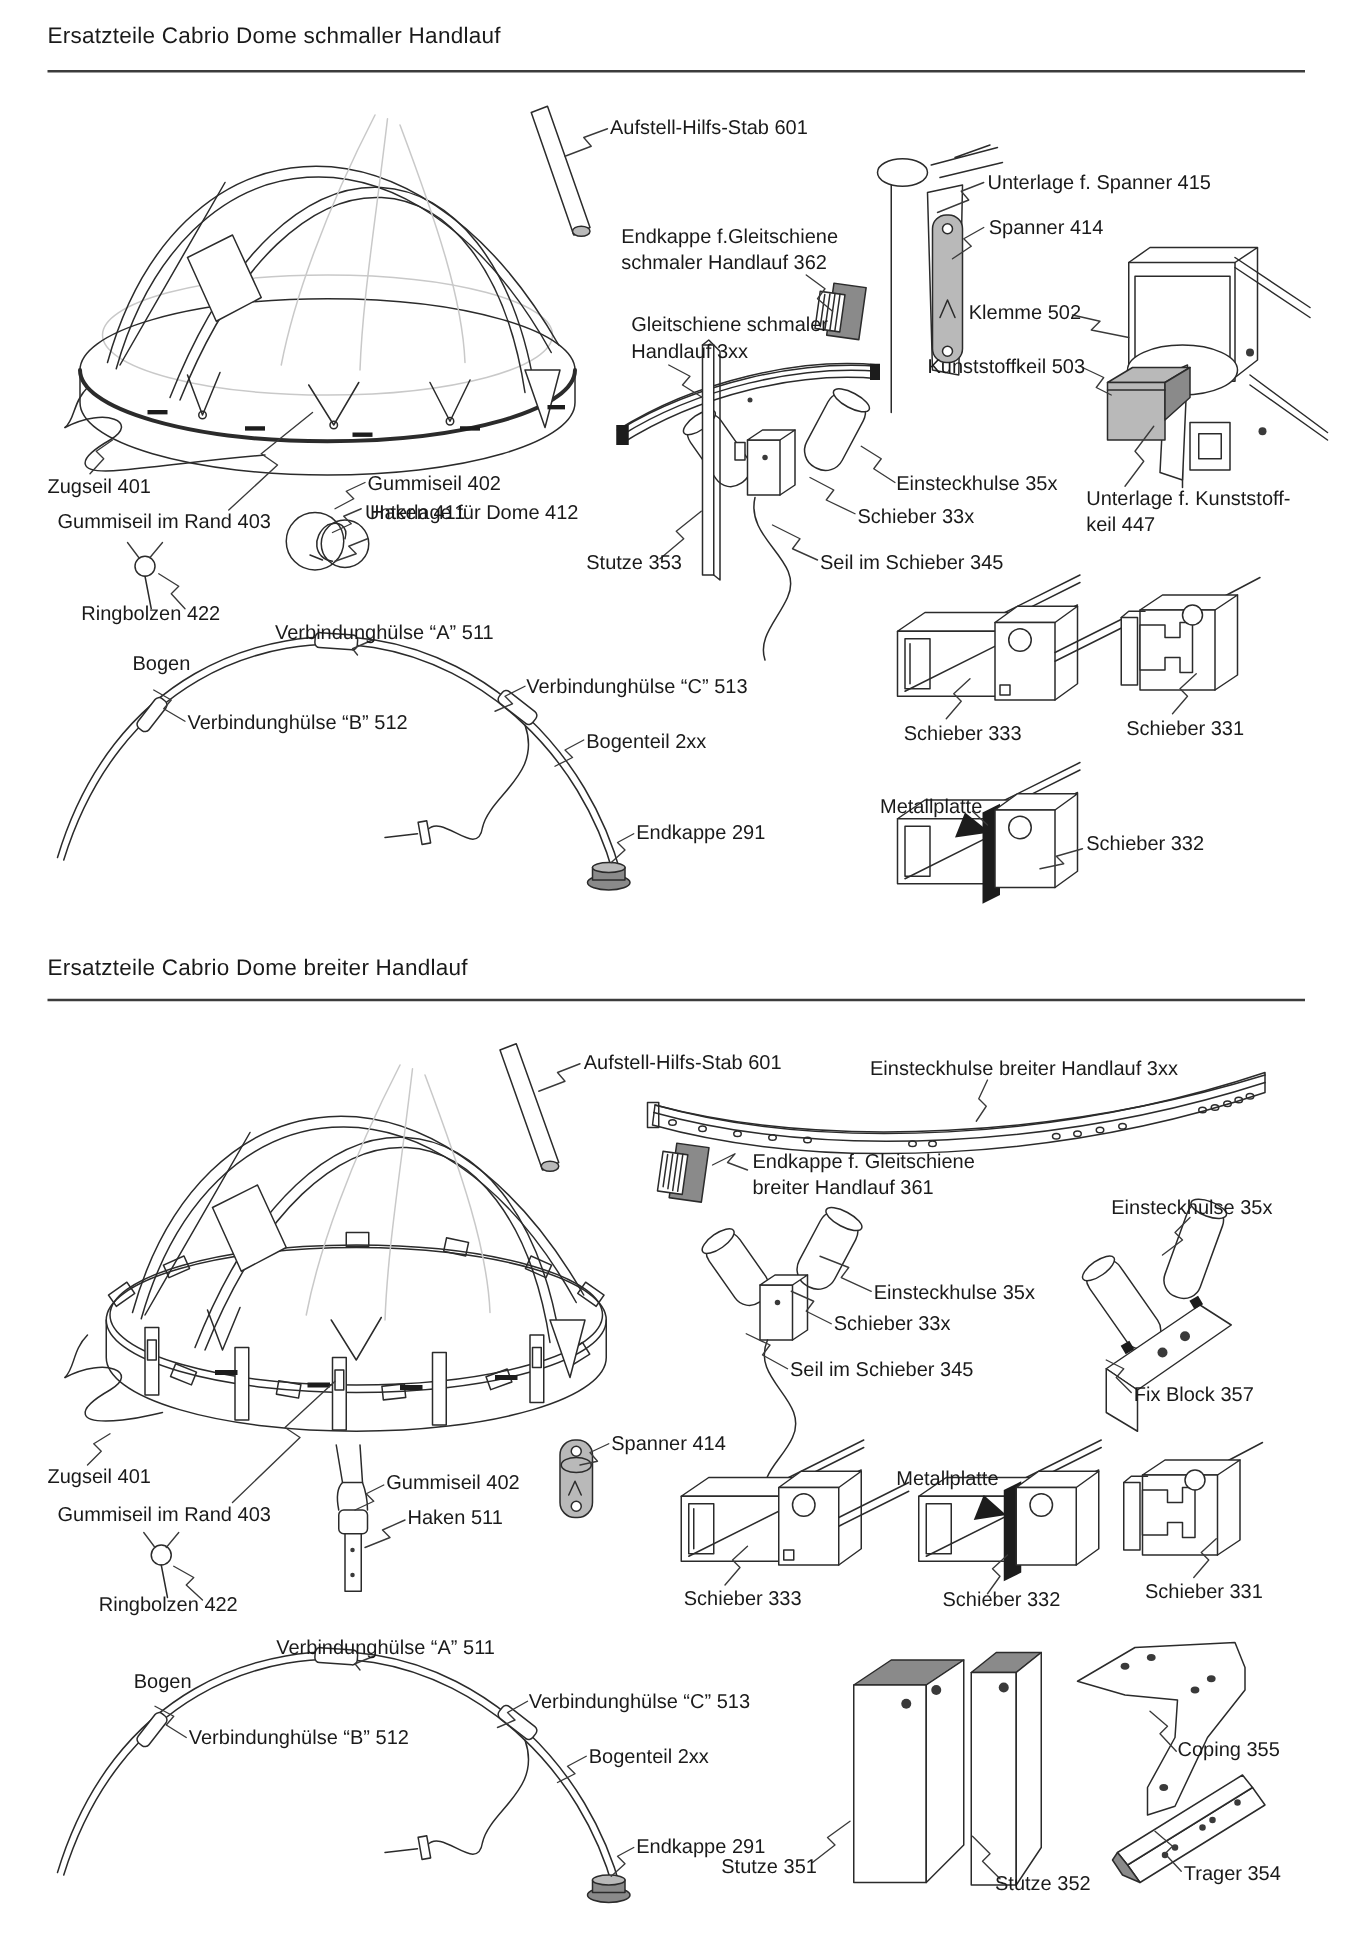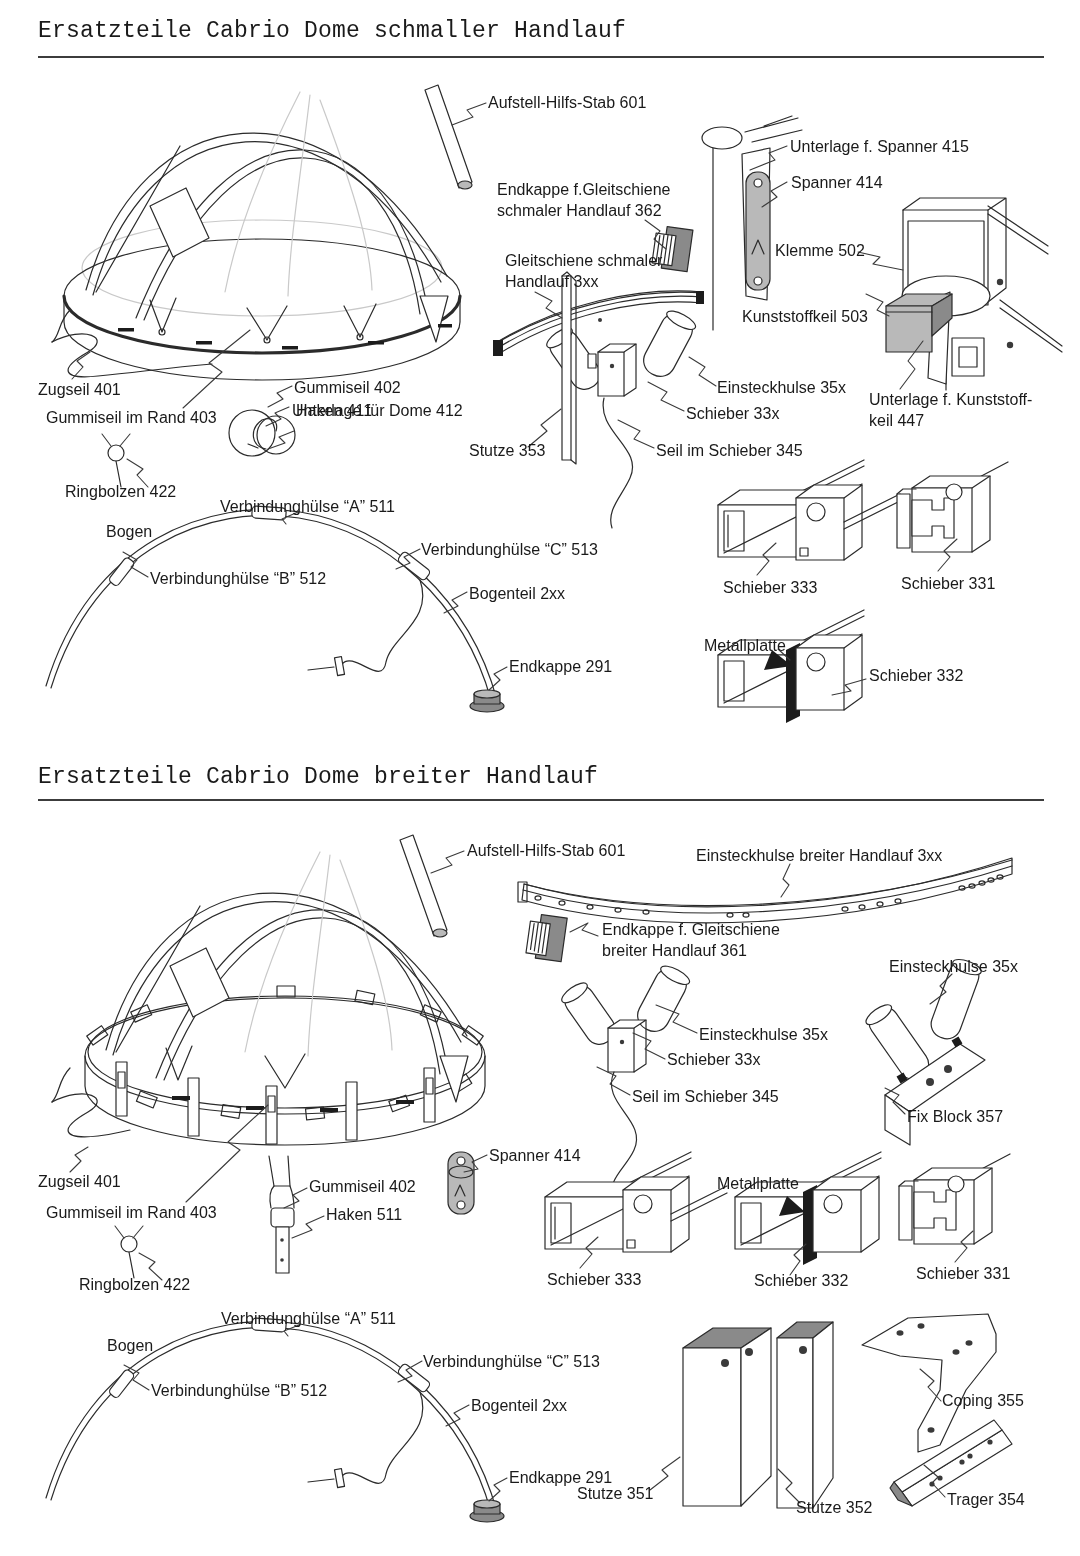--- a/index.html
+++ b/index.html
@@ -1,18 +1,18 @@
 <!DOCTYPE html>
 <html><head>
 <meta charset="utf-8">
 <style>
   html,body{margin:0;padding:0;}
   body{width:1080px;height:1556px;position:relative;background:#fff;overflow:hidden;
        font-family:"Liberation Sans","DejaVu Sans",sans-serif;color:#1a1a1a;}
-  .title{position:absolute;font-size:23px;letter-spacing:.2px;font-family:Liberation Mono, monospace;}
+  .title{position:absolute;font-size:18px;letter-spacing:.2px;}
   .rule{position:absolute;left:38px;width:1006px;border-top:2px solid #3c3c3c;}
   .label{position:absolute;font-size:16px;line-height:21px;white-space:pre-line;}
   .label .num{}
   .label.italic{}
   svg.art{position:absolute;left:0;top:0;}
   .art path,.art rect,.art ellipse,.art circle,.art polygon,.art line,.art polyline{
      stroke:#2b2b2b;stroke-width:1.2;fill:none;stroke-linejoin:round;stroke-linecap:round;}
   .art .ld{stroke:#3a3a3a;stroke-width:1.1;fill:none;}
   .art .lt{stroke:#c9c9c9;}
   .art .thick{stroke-width:3.2;}
@@ -521,21 +521,21 @@
 schmaler Handlauf </span><span class="num">362</span></div>
     <div class="label" style="left: 505px; top: 250px;"><span>Gleitschiene schmaler
 Handlauf </span><span class="num">3xx</span></div>
     <div class="label" style="left: 469px; top: 440px;"><span>Stutze </span><span class="num">353</span></div>
     <div class="label" style="left: 656px; top: 440px;"><span>Seil im Schieber </span><span class="num">345</span></div>
     <div class="label" style="left: 717px; top: 377px;"><span>Einsteckhulse </span><span class="num">35x</span></div>
     <div class="label" style="left: 686px; top: 403px;"><span>Schieber </span><span class="num">33x</span></div>
     <div class="label" style="left: 790px; top: 136px;"><span>Unterlage f. Spanner </span><span class="num">415</span></div>
     <div class="label" style="left: 791px; top: 172px;"><span>Spanner </span><span class="num">414</span></div>
     <div class="label" style="left: 775px; top: 240px;"><span>Klemme </span><span class="num">502</span></div>
-    <div class="label" style="left: 742px; top: 283px; margin-top: 23px;"><span>Kunststoffkeil </span><span class="num">503</span></div>
+    <div class="label" style="left: 742px; top: 283px;"><span>Kunststoffkeil </span><span class="num">503</span></div>
     <div class="label" style="left: 869px; top: 389px;"><span>Unterlage f. Kunststoff-
 keil </span><span class="num">447</span></div>
     <div class="label" style="left: 220px; top: 496px;"><span>Verbindunghülse “A” </span><span class="num">511</span></div>
     <div class="label italic" style="left: 106px; top: 521px;"><span>Bogen</span></div>
     <div class="label" style="left: 150px; top: 568px;"><span>Verbindunghülse “B” </span><span class="num">512</span></div>
     <div class="label" style="left: 421px; top: 539px;"><span>Verbindunghülse “C” </span><span class="num">513</span></div>
     <div class="label" style="left: 469px; top: 583px;"><span>Bogenteil </span><span class="num">2xx</span></div>
     <div class="label" style="left: 509px; top: 656px;"><span>Endkappe </span><span class="num">291</span></div>
     <div class="label" style="left: 723px; top: 577px;"><span>Schieber </span><span class="num">333</span></div>
     <div class="label" style="left: 901px; top: 573px;"><span>Schieber </span><span class="num">331</span></div>

